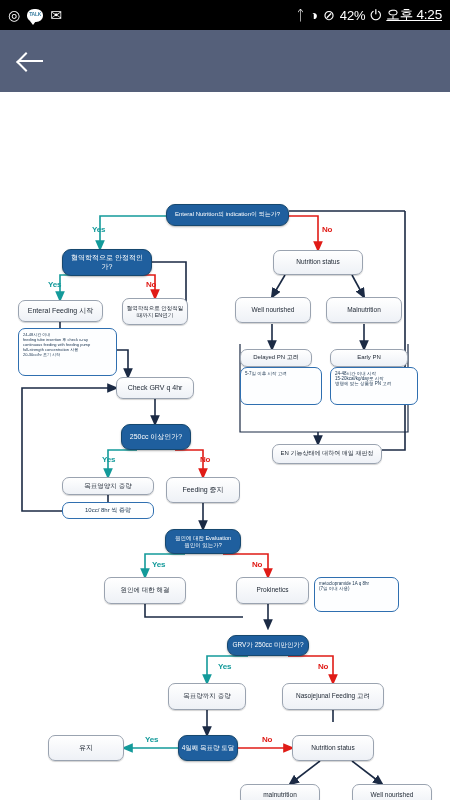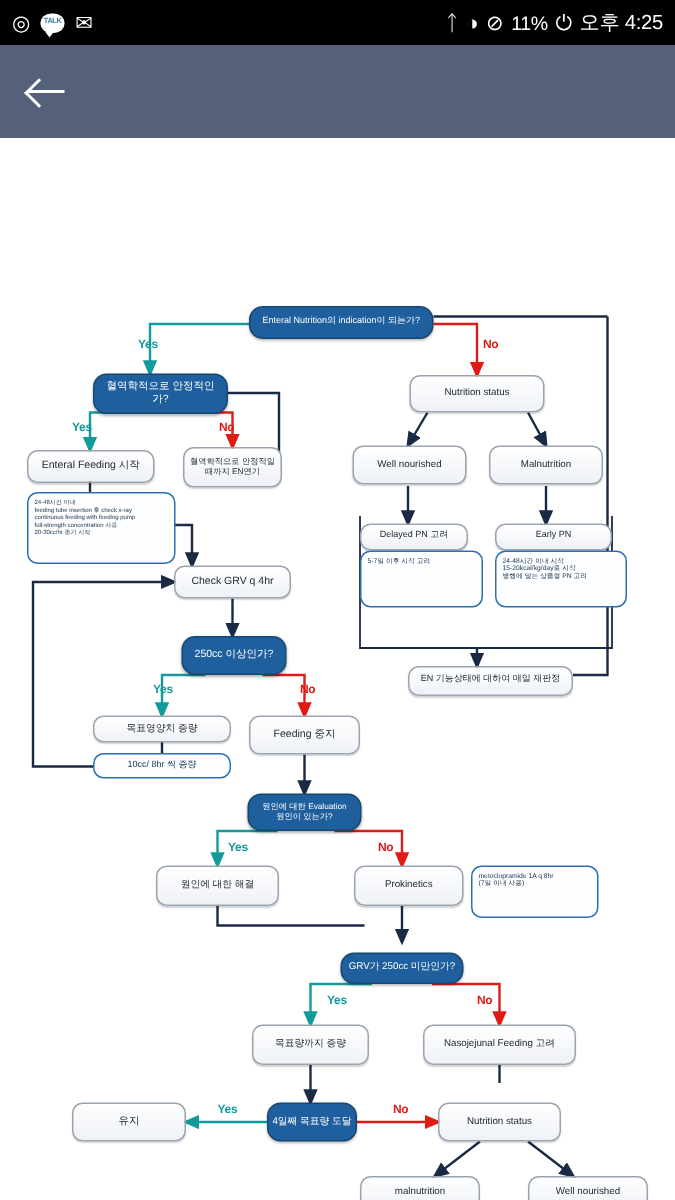--- a/index.html
+++ b/index.html
@@ -9,21 +9,21 @@
   .statusbar{height:30px;background:#000;color:#fff;display:flex;align-items:center;
              justify-content:space-between;padding:0 8px;box-sizing:border-box;}
   .sb-left{display:flex;align-items:center;gap:7px;}
   .sb-right{display:flex;align-items:center;gap:5px;font-size:13px;}
   .sb-ico{font-size:14px;line-height:1;display:inline-block;}
   .kakao{width:16px;height:13px;background:#fff;border-radius:7px/6px;position:relative;}
   .kakao:after{content:"";position:absolute;left:3px;bottom:-3px;border-width:4px 3px 0 3px;
                border-style:solid;border-color:#fff transparent transparent transparent;}
   .kakao span{position:absolute;left:2px;top:2px;font-size:5px;color:#3b7ea1;font-weight:bold;letter-spacing:-.3px;}
   .battpct{font-size:13px;letter-spacing:-.2px;}
-  .clocktxt{font-size:13.5px;letter-spacing:-.2px;}
+  .clocktxt{font-size:13.5px;letter-spacing:-.2px;text-decoration:underline;}
 
   
   .appbar{height:62px;background:#55607a;display:flex;align-items:center;gap:22px;padding:0 18px;box-sizing:border-box;}
   .backbtn{width:26px;height:26px;position:relative;cursor:pointer;}
   .backbtn:before{content:"";position:absolute;left:1px;top:12px;width:24px;height:2px;background:#fff;}
   .backbtn:after{content:"";position:absolute;left:1px;top:7px;width:12px;height:12px;
                  border-left:2px solid #fff;border-bottom:2px solid #fff;transform:rotate(45deg);}
   .apptitle{color:#fff;font-size:23px;letter-spacing:.2px;}
 
   
@@ -53,21 +53,21 @@
     <span class="sb-ico">◎</span>
     <span class="kakao">
         <span>TALK</span>
       </span>
     <span class="sb-ico">✉</span>
   </div>
   <div class="sb-right">
     <span class="sb-ico">ᛏ</span>
     <span class="sb-ico">◑</span>
     <span class="sb-ico">⊘</span>
-    <span class="battpct">11%</span>
+    <span class="battpct">42%</span>
     <span class="sb-ico">⏻</span>
     <span class="clocktxt">오후 4:25</span>
   </div>
 </div>
 
 <div class="appbar">
   <div class="backbtn"></div>
 </div>
 
 <div class="content">

